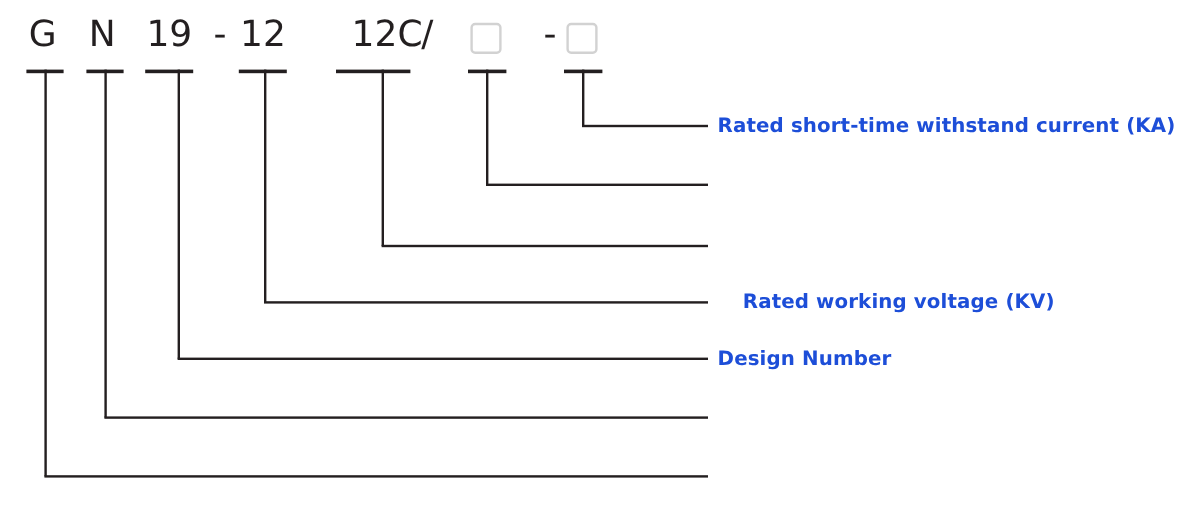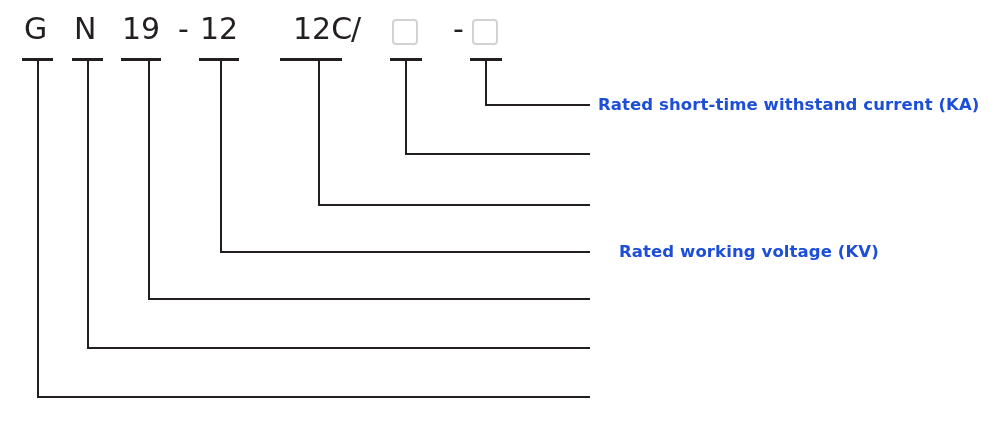--- a/index.html
+++ b/index.html
@@ -118,20 +118,21 @@
 
   <span class="vline" style="left:318px; top:58px;  height:147px;"></span>
   <span class="hline" style="left:318px; top:204px; width:272px;"></span>
 
   <span class="vline" style="left:220px; top:58px;  height:194px;"></span>
   <span class="hline" style="left:220px; top:251px; width:370px;"></span>
   <span class="leader-label" style="left:619px; top:243px;">Rated working voltage (KV)</span>
 
   <span class="vline" style="left:148px; top:58px;  height:241px;"></span>
   <span class="hline" style="left:148px; top:298px; width:442px;"></span>
+  <span class="leader-label" style="left:598px; top:290px;">Design Number</span>
 
   <span class="vline" style="left:87px;  top:58px;  height:290px;"></span>
   <span class="hline" style="left:87px;  top:347px; width:503px;"></span>
 
   <span class="vline" style="left:37px;  top:58px;  height:339px;"></span>
   <span class="hline" style="left:37px;  top:396px; width:553px;"></span>
 
 </div>
 
 </body></html>

